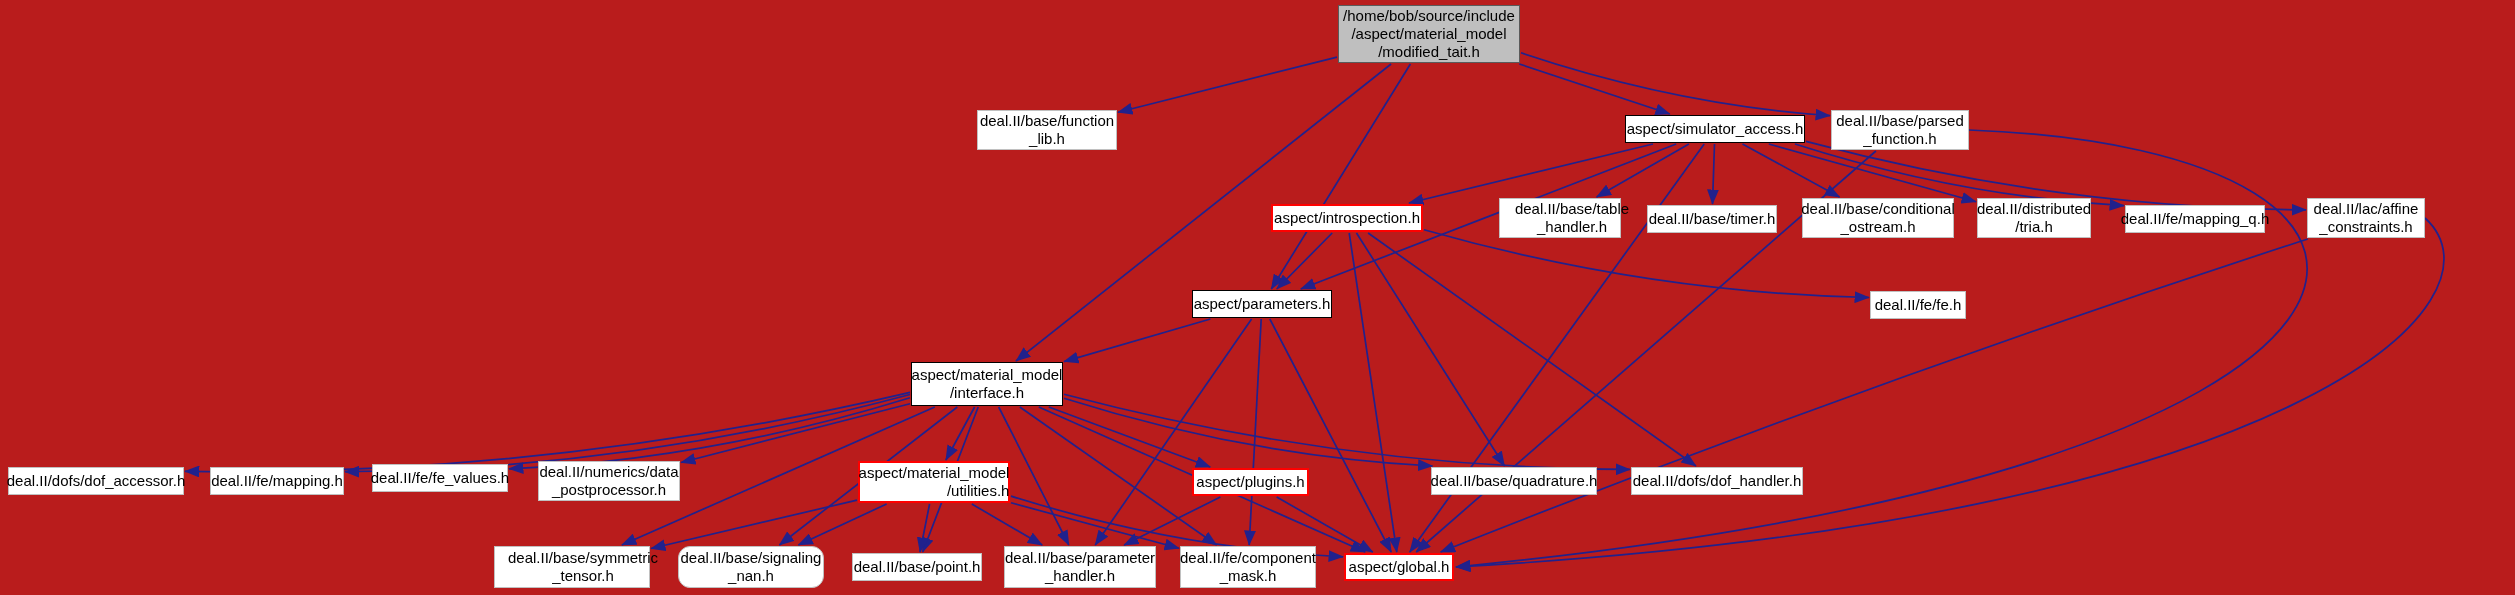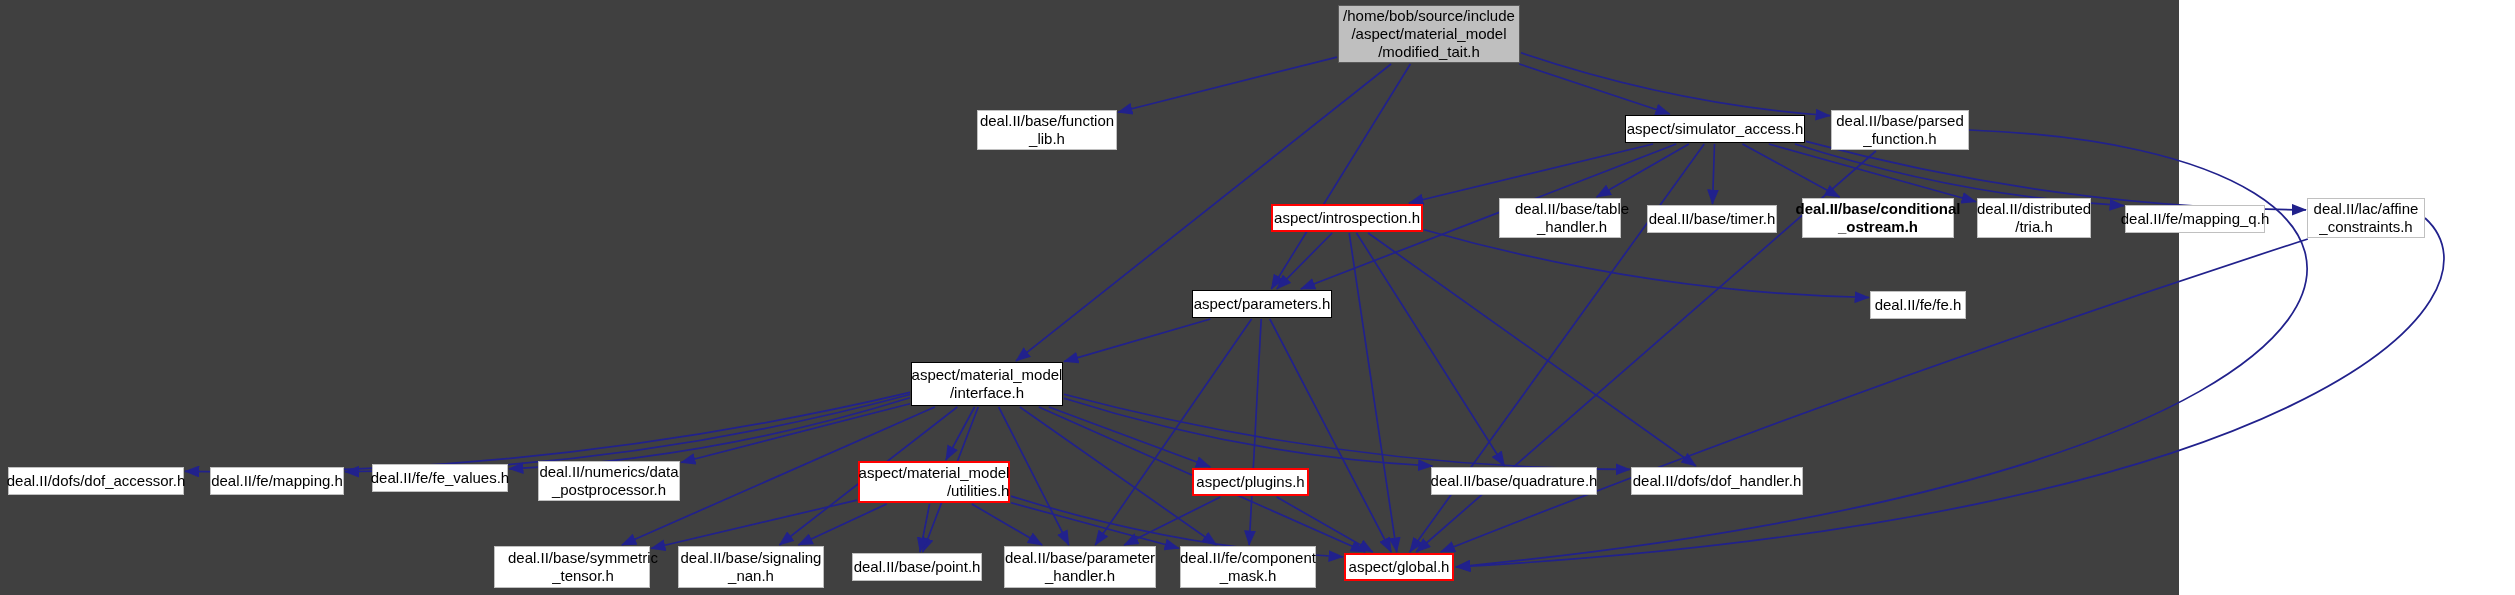--- a/index.html
+++ b/index.html
@@ -1,17 +1,17 @@
 <!DOCTYPE html>
 <html><head>
 <meta charset="utf-8">
 <style>
   html,body{margin:0;padding:0;background:#ffffff;}
   body{width:2515px;height:595px;overflow:hidden;font-family:"Liberation Sans",sans-serif;}
-  #graph-root{position:relative;width:2179px;height:595px;background:#404040;}
+  #graph-root{position:relative;width:2515px;height:595px;background:#b91c1c;}
   svg#edges{position:absolute;left:0;top:0;width:2515px;height:595px;}
   .node{position:absolute;box-sizing:border-box;display:flex;align-items:center;justify-content:center;
         text-align:center;background:#ffffff;border:1px solid #c0c0c0;color:#000;
         font-size:15px;line-height:18px;letter-spacing:0px;}
   .node.root{background:#bfbfbf;border:1px solid #5a5a5a;}
   .node.black{border:1px solid #000000;}
   .node.red{border:2px solid #ff0000;text-align:right;}
   .node span{display:block;white-space:pre-line;padding:0 4px;}
 </style>
 </head>
@@ -96,21 +96,21 @@
       <div class="node red" style="left: 1271px; top: 204px; width: 152px; height: 28px;">
         <span>aspect/introspection.h</span>
       </div>
       <div class="node " style="left: 1499px; top: 198px; width: 122px; height: 40px; padding-left: 24px;">
         <span>deal.II/base/table
 _handler.h</span>
       </div>
       <div class="node " style="left: 1647px; top: 205px; width: 130px; height: 28px;">
         <span>deal.II/base/timer.h</span>
       </div>
-      <div class="node " style="left: 1802px; top: 198px; width: 152px; height: 40px; font-weight: bold;">
+      <div class="node " style="left: 1802px; top: 198px; width: 152px; height: 40px;">
         <span>deal.II/base/conditional
 _ostream.h</span>
       </div>
       <div class="node " style="left: 1977px; top: 198px; width: 114px; height: 40px;">
         <span>deal.II/distributed
 /tria.h</span>
       </div>
       <div class="node " style="left: 2125px; top: 205px; width: 140px; height: 28px;">
         <span>deal.II/fe/mapping_q.h</span>
       </div>
@@ -151,21 +151,21 @@
       <div class="node " style="left: 1431px; top: 467px; width: 166px; height: 28px;">
         <span>deal.II/base/quadrature.h</span>
       </div>
       <div class="node " style="left: 1631px; top: 467px; width: 172px; height: 28px;">
         <span>deal.II/dofs/dof_handler.h</span>
       </div>
       <div class="node " style="left: 494px; top: 546px; width: 156px; height: 42px; padding-left: 22px;">
         <span>deal.II/base/symmetric
 _tensor.h</span>
       </div>
-      <div class="node " style="left: 678px; top: 546px; width: 146px; height: 42px;">
+      <div class="node " style="left: 678px; top: 546px; width: 146px; height: 42px; border-radius: 12px;">
         <span>deal.II/base/signaling
 _nan.h</span>
       </div>
       <div class="node " style="left: 852px; top: 553px; width: 130px; height: 28px;">
         <span>deal.II/base/point.h</span>
       </div>
       <div class="node " style="left: 1004px; top: 546px; width: 152px; height: 42px;">
         <span>deal.II/base/parameter
 _handler.h</span>
       </div>

